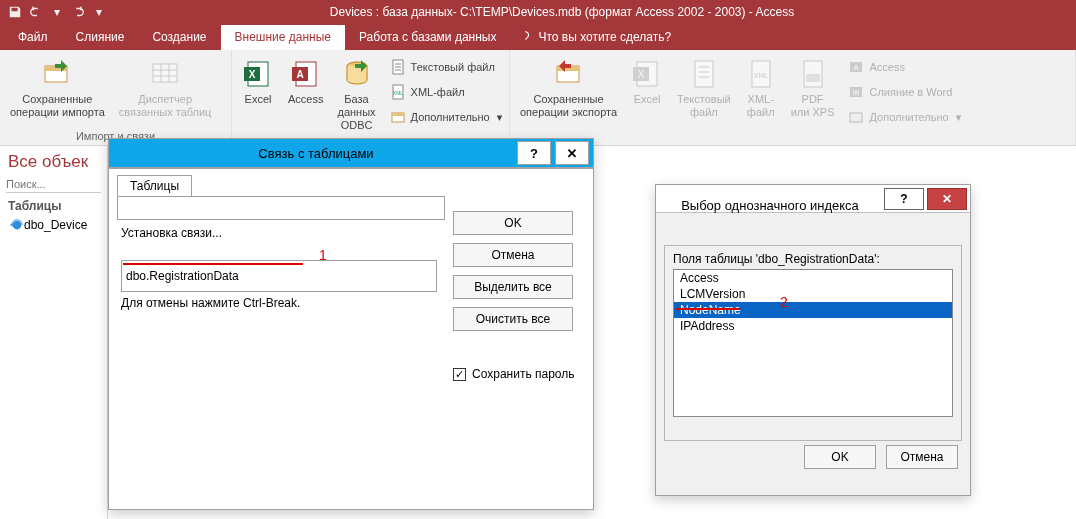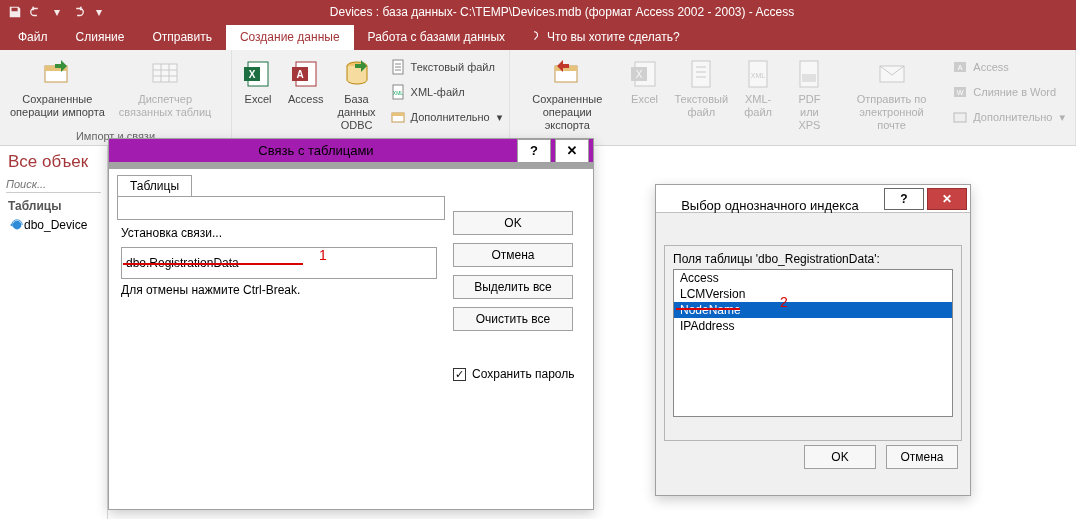--- a/index.html
+++ b/index.html
@@ -30,43 +30,43 @@
   .bigbtn.disabled .ico { opacity:.45; }
   .smallrow { display:flex; flex-direction:column; gap:3px; padding-top:2px;}
   .smallbtn { display:flex; align-items:center; gap:5px; font-size:11px; color:#444; padding:0 4px; height:22px;}
   .smallbtn.disabled { color:#b0b0b0; }
   .smallbtn .sico { width:16px; height:16px; display:flex; align-items:center; justify-content:center; }
 
   
   .leftnav { position:absolute; left:0; top:146px; width:108px; bottom:0; border-right:1px solid #d9d9d9; background:#fff; }
   .leftnav .hdr { color:#a4373a; font-size:17px; padding:6px 8px 4px; display:flex; align-items:center; justify-content:space-between;}
   .leftnav .search { margin:0 6px; }
-  .leftnav .search input { width:100%; border:none; border-bottom:1px solid #ccc; font-size:11px; font-style:italic; color:#888; padding:2px 0; outline:none;}
+  .leftnav .search input { width:100%; border:none; border-bottom:1px solid #ccc; font-size:11px; color:#888; padding:2px 0; outline:none;}
   .leftnav .grp { font-size:12px; padding:6px 8px 3px; color:#555;}
   .leftnav .item { display:flex; align-items:center; padding:2px 10px; font-size:12px;}
   .leftnav .item .dot { width:14px; height:14px; }
 
   
   .dialog { position:absolute; background:#fff; border:1px solid #a0a0a0; box-shadow:0 4px 12px rgba(0,0,0,.2); }
-  .dlg-title { background:#a21caf; border-bottom:7px solid #a3a3a3; display:flex; align-items:center; height:30px; padding-left:6px; }
+  .dlg-title { background:#0ea5e9; border-bottom:2px solid #a3a3a3; display:flex; align-items:center; height:30px; padding-left:6px; }
   .dlg-title .txt { flex:1; font-size:13px; }
   .dlg-title .btns { display:flex; }
   .dlg-title .btns .wbtn { width:34px; height:24px; border:1px solid #a0a0a0; display:flex; align-items:center; justify-content:center; font-size:13px; font-weight:bold; margin-right:4px; background:#fff;}
   .pushbtn { width:120px; height:24px; border:1px solid #a0a0a0; background:#f7f7f7; display:flex; align-items:center; justify-content:center; font-size:12px; margin-bottom:8px;}
 
   .tabctl { margin:6px 8px; }
   .tabhdr { display:flex; }
   .tabhdr .t { border:1px solid #a0a0a0; border-bottom:none; padding:3px 12px; font-size:12px; background:#fff;}
   .tabpane { border:1px solid #a0a0a0; height:24px; }
 
   .redline { position:absolute; height:2px; background:#d90000; }
   .redlabel { position:absolute; color:#d90000; font-size:14px; font-weight:normal;}
 
   .field { margin:6px 12px 2px; }
-  .field label { font-size:12px; display:block; margin-bottom:7px;}
+  .field label { font-size:12px; display:block; margin-bottom:20px;}
   .field input { width:316px; border:1px solid #a0a0a0; height:32px; font-size:12px; padding:0 4px;}
 
   .listbox { border:1px solid #888; background:#fff; }
   .listbox .li { padding:1px 6px; font-size:12px;}
   .listbox .li.sel { background:#0a64c4; color:#fff; }
   .gbox { border:1px solid #b5b5b5; margin:4px 8px; padding:6px 8px 8px; position:relative; }
 
   
   .dlg2-title { display:flex; align-items:center; height:28px; background:#fff; border-bottom:1px solid #c0c0c0;}
   .dlg2-title .txt { flex:1; text-align:center; font-size:13px;margin-top:13px; }
@@ -99,22 +99,22 @@
     </span>
     <span class="qat-icon">▾</span>
   </div>
   <div class="title">Devices : база данных- C:\TEMP\Devices.mdb (формат Access 2002 - 2003) - Access</div>
   <div style="width:60px"></div>
 </div>
 
 <div class="tabs">
   <div class="tab file">Файл</div>
   <div class="tab">Слияние</div>
-  <div class="tab">Отправить</div>
-  <div class="tab active">Создание данные</div>
+  <div class="tab">Создание</div>
+  <div class="tab active">Внешние данные</div>
   <div class="tab">Работа с базами данных</div>
   <div class="tellme">
     <svg viewBox="0 0 16 16">
         <path fill="none" stroke="#fff" stroke-width="1.3" d="M8 2a4 4 0 014 4c0 2-1 2.5-2 3.2-.6.4-1 1-1 1.8M8 14h.01"></path>
       </svg>
     <span>Что вы хотите сделать?</span>
   </div>
 </div>
 
 <div class="ribbon">
@@ -265,30 +265,20 @@
       </div>
       <div class="bigbtn disabled">
         <div class="ico">
             <svg viewBox="0 0 32 32" width="32" height="32">
               <rect x="7" y="3" width="18" height="26" fill="#fff" stroke="#999"></rect>
               <rect x="9" y="16" width="14" height="8" fill="#ccc"></rect>
             </svg>
           </div>
         <span style="white-space:pre-line">PDF
 или XPS</span>
-      </div>
-      <div class="bigbtn disabled">
-        <div class="ico">
-            <svg viewBox="0 0 32 32" width="32" height="32">
-              <rect x="4" y="8" width="24" height="16" fill="#fff" stroke="#999"></rect>
-              <path d="M4 8l12 9 12-9" fill="none" stroke="#999"></path>
-            </svg>
-          </div>
-        <span style="white-space:pre-line">Отправить по
-электронной почте</span>
       </div>
       <div class="smallrow">
         <div class="smallbtn disabled">
             <span class="sico">
               <svg viewBox="0 0 16 16" width="16" height="16">
                 <rect x="2" y="3" width="12" height="10" fill="#ccc"></rect>
                 <text x="8" y="11" font-size="7" fill="#fff" text-anchor="middle">A</text>
               </svg>
             </span>
             <span>Access</span>

